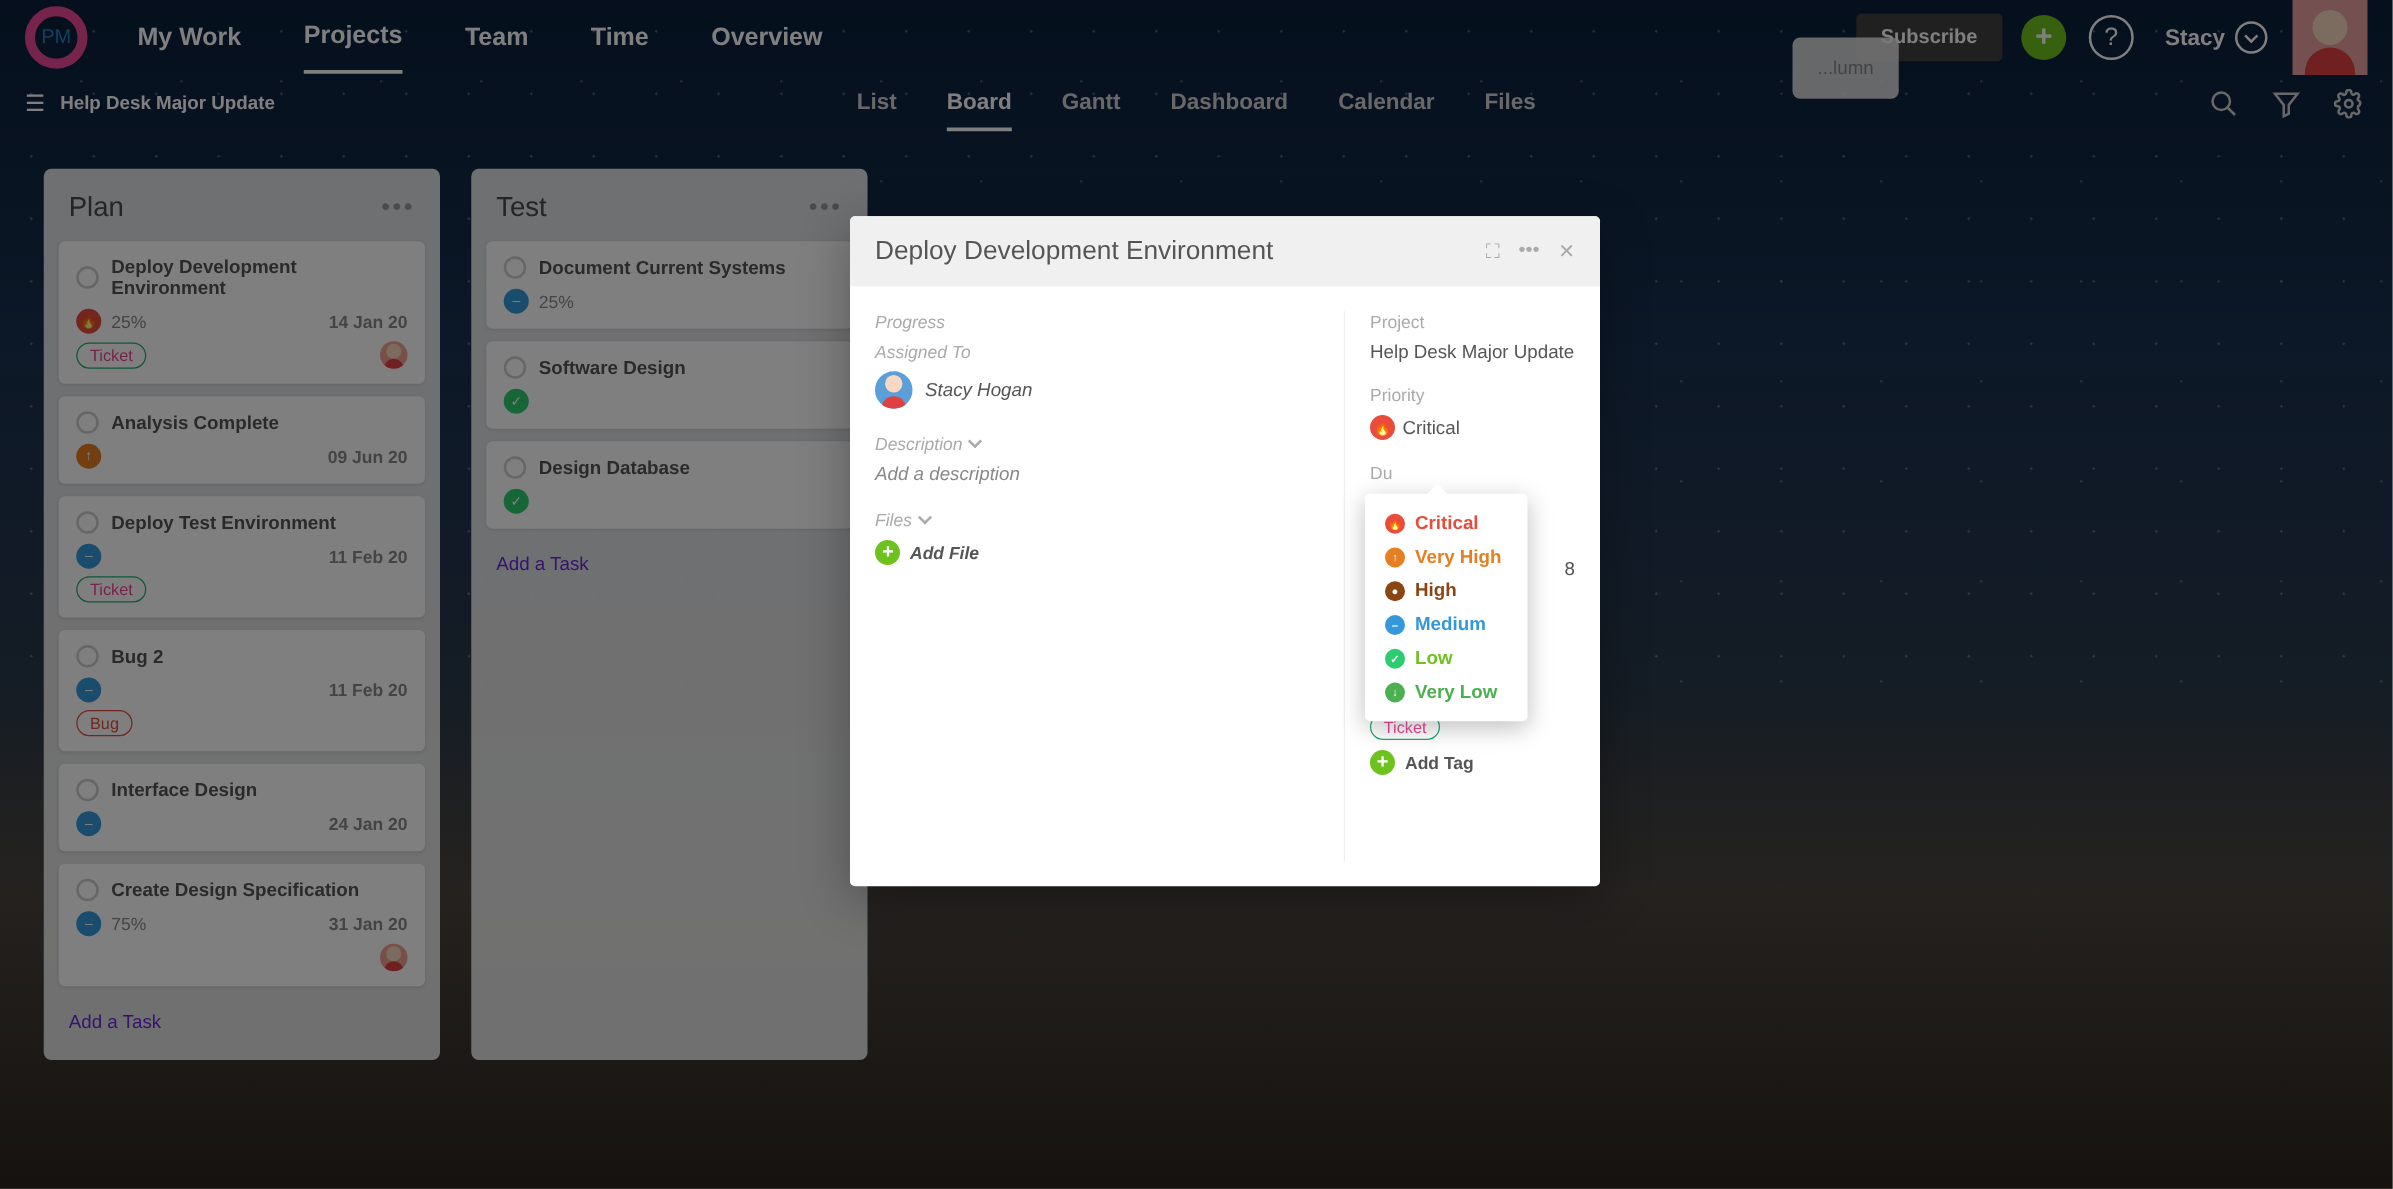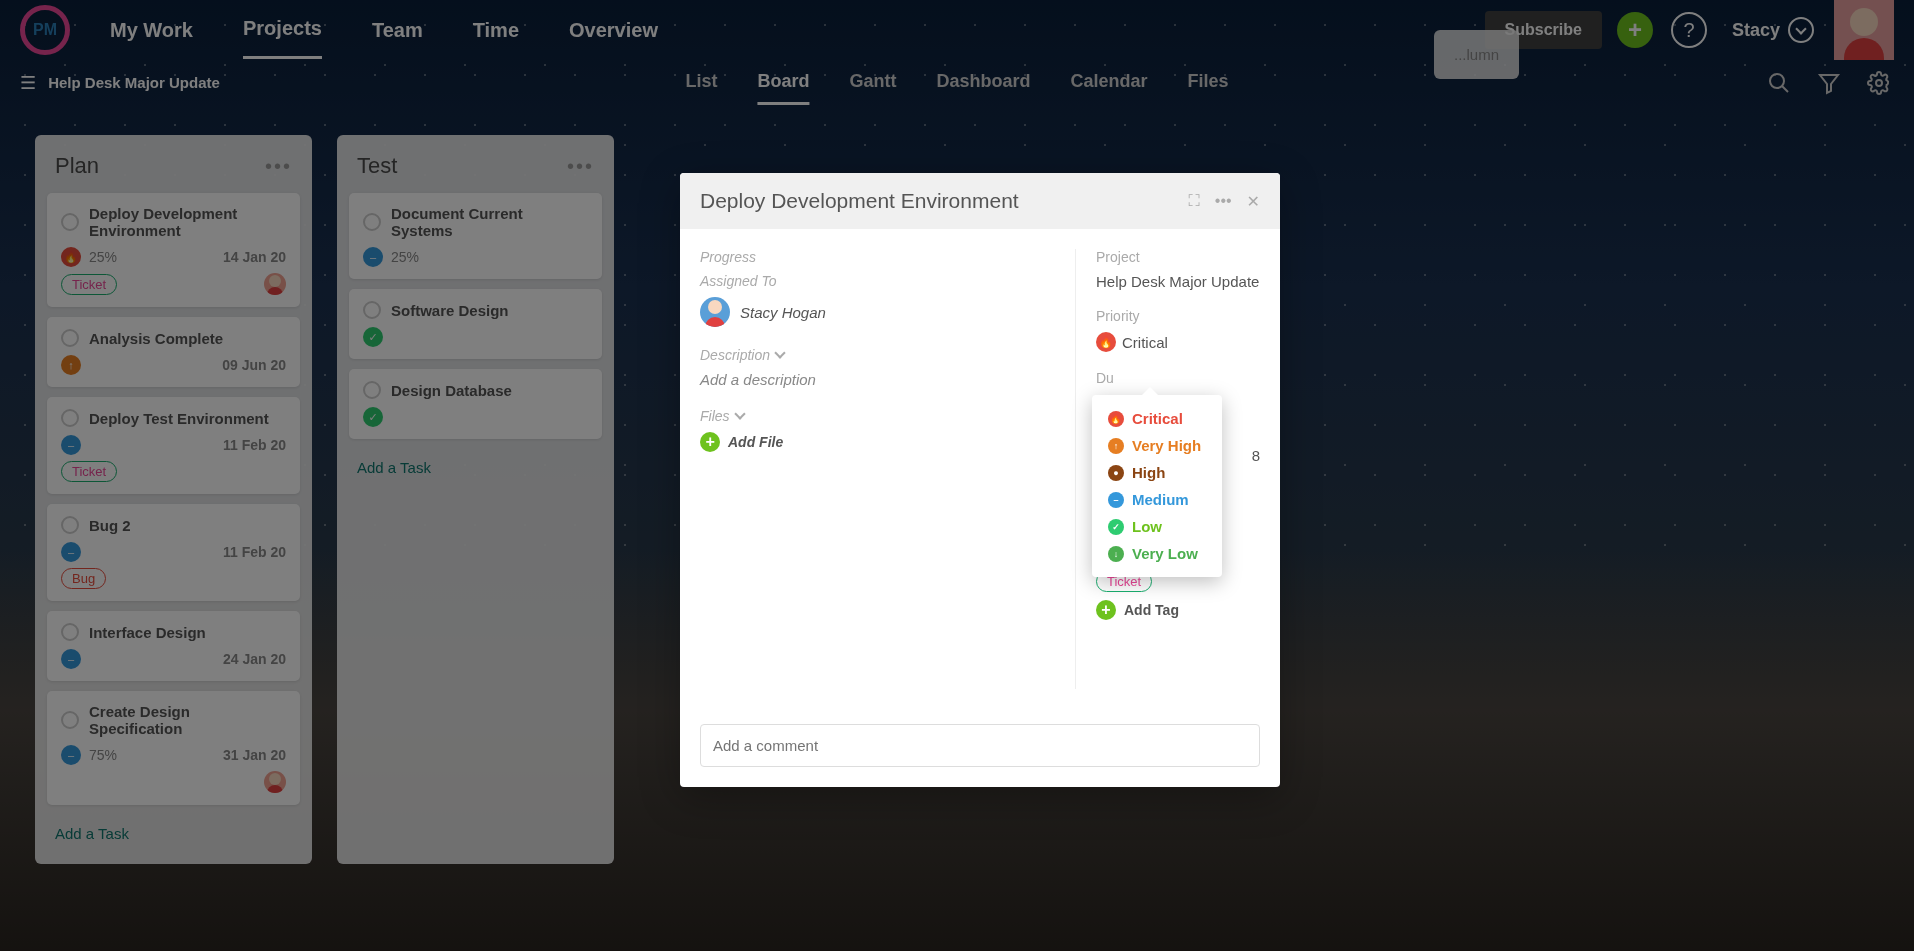--- a/index.html
+++ b/index.html
@@ -2,21 +2,21 @@
 <html><head>
 <meta charset="utf-8">
 <style>
 * { margin: 0; padding: 0; box-sizing: border-box; font-family: -apple-system, BlinkMacSystemFont, 'Segoe UI', Arial, sans-serif; }
 body { width: 1914px; height: 951px; background: linear-gradient(to bottom, #0a1f3a 0%, #1a3050 30%, #2a3a4a 60%, #3a3530 100%); position: relative; overflow: hidden; }
 .bg-mountains { position: absolute; bottom: 0; left: 0; right: 0; height: 400px; background: linear-gradient(to bottom, transparent, #4a4540 40%, #2a2520 100%); }
 .bg-stars { position: absolute; top: 0; left: 0; right: 0; height: 60%; background-image: radial-gradient(white 1px, transparent 1px), radial-gradient(white 1px, transparent 1px); background-size: 50px 50px, 80px 80px; background-position: 0 0, 25px 25px; opacity: 0.3; }
 
 
 .topnav { display: flex; align-items: center; height: 60px; padding: 0 20px; position: relative; z-index: 10; }
-.logo { width: 50px; height: 50px; border: 5px solid #ec4899; border-radius: 50%; display: flex; align-items: center; justify-content: center; color: #2a7fb8; font-weight: bold; font-size: 16px; margin-right: 40px; }
+.logo { width: 50px; height: 50px; border: 8px solid #ec4899; border-radius: 50%; display: flex; align-items: center; justify-content: center; color: #2a7fb8; font-weight: normal; font-size: 16px; margin-right: 40px; }
 .nav-item { color: #fff; font-size: 20px; font-weight: 600; margin-right: 50px; cursor: pointer; padding: 16px 0; }
 .nav-item.active { border-bottom: 3px solid #fff; }
 .nav-spacer { flex: 1; }
 .subscribe-btn { background: #404040; color: #fff; border: none; padding: 10px 20px; font-weight: bold; font-size: 16px; border-radius: 4px; cursor: pointer; margin-right: 15px; }
 .add-global { width: 36px; height: 36px; border-radius: 50%; background: #6ec21e; color: #fff; display: flex; align-items: center; justify-content: center; font-size: 24px; cursor: pointer; margin-right: 18px; font-weight: bold; }
 .help-icon { width: 36px; height: 36px; border: 2px solid #fff; border-radius: 50%; display: flex; align-items: center; justify-content: center; color: #fff; font-size: 20px; cursor: pointer; margin-right: 25px; }
 .user-label { color: #fff; font-size: 18px; font-weight: 600; margin-right: 8px; cursor: pointer; }
 .chevron-circle { width: 26px; height: 26px; border: 2px solid #fff; border-radius: 50%; display: flex; align-items: center; justify-content: center; cursor: pointer; margin-right: 20px; }
 .chevron-down { width: 8px; height: 8px; border-right: 2px solid #fff; border-bottom: 2px solid #fff; transform: rotate(45deg); margin-top: -3px; }
 .avatar-large { width: 60px; height: 60px; background: #e8a0a0; position: relative; overflow: hidden; }
@@ -29,21 +29,21 @@
 .project-title { color: #fff; font-weight: 700; font-size: 15px; }
 .subnav-center { position: absolute; left: 50%; transform: translateX(-50%); display: flex; gap: 40px; }
 .subnav-item { color: #d0d0d0; font-size: 18px; font-weight: 600; cursor: pointer; padding: 10px 0; }
 .subnav-item.active { color: #fff; border-bottom: 3px solid #fff; }
 .subnav-right { position: absolute; right: 20px; display: flex; gap: 20px; }
 .tool-icon { width: 30px; height: 30px; display: flex; align-items: center; justify-content: center; cursor: pointer; color: #d0d0d0; }
 
 
 .overlay { position: absolute; top: 0; left: 0; right: 0; bottom: 0; background: rgba(0,0,0,0.5); z-index: 20; pointer-events: none; }
 .board { display: flex; gap: 25px; padding: 30px 35px; position: relative; z-index: 15; }
-.column { width: 277px; background: rgba(240,240,240,0.92); border-radius: 6px; padding: 12px; }
+.column { width: 317px; background: rgba(240,240,240,0.92); border-radius: 6px; padding: 12px; }
 .col-header { display: flex; justify-content: space-between; align-items: center; padding: 6px 8px 14px; }
 .col-title { font-size: 22px; color: #4a4a4a; font-weight: 400; }
 .col-menu { color: #999; font-size: 20px; letter-spacing: 2px; cursor: pointer; }
 .card { background: #fff; border-radius: 5px; padding: 12px 14px; margin-bottom: 10px; box-shadow: 0 1px 3px rgba(0,0,0,0.1); }
 .card-top { display: flex; align-items: center; gap: 10px; margin-bottom: 8px; }
 .radio { width: 18px; height: 18px; border: 2px solid #ccc; border-radius: 50%; flex-shrink: 0; }
 .card-title { color: #555; font-size: 15px; font-weight: 600; }
 .card-row { display: flex; align-items: center; justify-content: space-between; margin-top: 6px; }
 .card-left { display: flex; align-items: center; gap: 8px; }
 .priority-badge { width: 20px; height: 20px; border-radius: 50%; display: flex; align-items: center; justify-content: center; color: #fff; font-size: 11px; }
@@ -53,21 +53,21 @@
 .pb-low { background: #2ecc71; }
 .pb-verylow { background: #4caf50; }
 .pct { color: #888; font-size: 14px; }
 .card-date { color: #888; font-size: 14px; font-weight: 600; }
 .tag { display: inline-block; border: 1px solid; border-radius: 12px; padding: 2px 10px; font-size: 13px; }
 .tag-ticket { color: #ec4899; border-color: #1aae6f; }
 .tag-bug { color: #e74c3c; border-color: #e74c3c; }
 .avatar-small { width: 22px; height: 22px; border-radius: 50%; background: #f0a090; position: relative; overflow: hidden; }
 .avatar-small::before { content: ''; position: absolute; top: 2px; left: 5px; width: 12px; height: 12px; background: #f8d8c0; border-radius: 50%; }
 .avatar-small::after { content: ''; position: absolute; bottom: 0; left: 3px; width: 16px; height: 8px; background: #e04040; border-radius: 8px 8px 0 0; }
-.add-task { color: #0f766e; font-size: 15px; padding: 10px 8px; cursor: pointer; }
+.add-task { color: #6d28d9; font-size: 15px; padding: 10px 8px; cursor: pointer; }
 
 .add-column-placeholder { position: absolute; right: 395px; top: 30px; background: rgba(240,240,240,0.85); border-radius: 6px; padding: 16px 20px; color: #888; font-size: 15px; z-index: 15; }
 
 
 .modal { position: absolute; left: 680px; top: 173px; width: 600px; background: #fff; border-radius: 4px; box-shadow: 0 10px 40px rgba(0,0,0,0.3); z-index: 50; }
 .modal-header { background: #f0f0f0; padding: 16px 20px; display: flex; align-items: center; justify-content: space-between; border-radius: 4px 4px 0 0; }
 .modal-title { font-size: 21px; color: #555; }
 .modal-controls { display: flex; gap: 15px; align-items: center; }
 .modal-ctrl { color: #aaa; cursor: pointer; font-size: 16px; }
 .modal-body { display: flex; padding: 20px; gap: 20px; min-height: 480px; }
@@ -368,23 +368,20 @@
         <div class="modal-tags">
           <span class="tag tag-ticket">Ticket</span>
         </div>
         <div class="add-file-row" style="margin-top:8px;">
           <div class="plus-circle">+</div>
           <span style="color:#555; font-size:14px; font-weight:600;">Add Tag</span>
         </div>
       </div>
     </div>
   </div>
-  <div class="modal-footer">
-    <input class="comment-input" placeholder="Add a comment" style="">
-  </div>
 </div>
 
 <div class="priority-dropdown" id="priority-dd">
     <div class="dd-item dd-critical">
       <div class="dd-badge pb-critical" style="">🔥</div>
       <span>Critical</span>
     </div>
     <div class="dd-item dd-veryhigh">
       <div class="dd-badge pb-high" style="">↑</div>
       <span>Very High</span>

